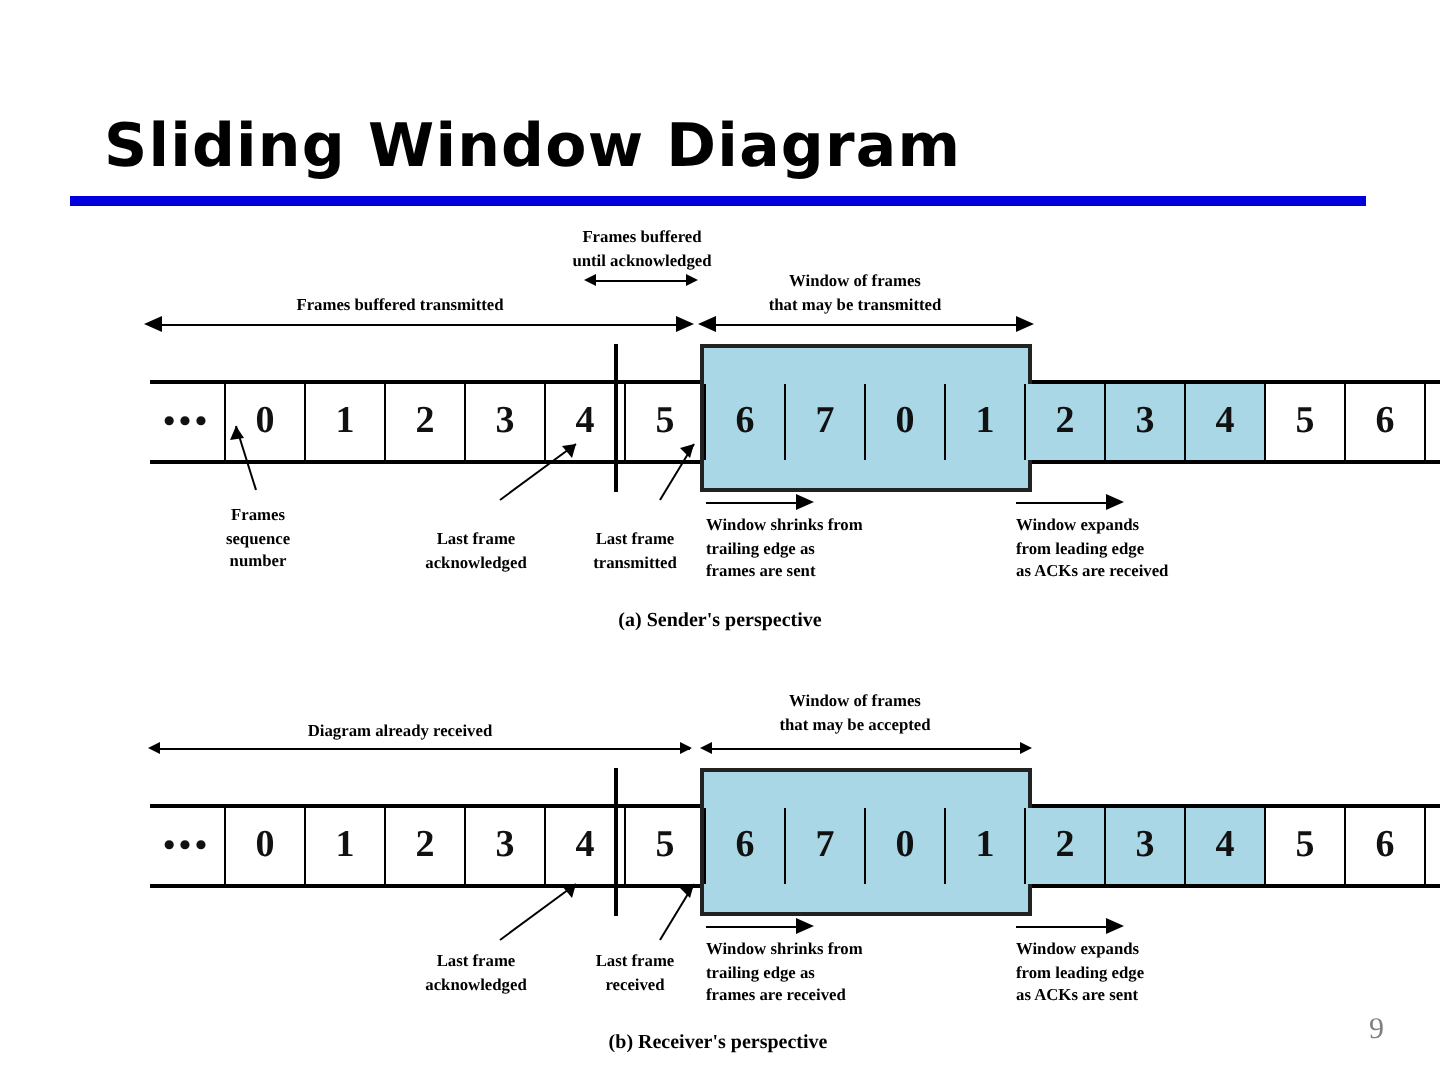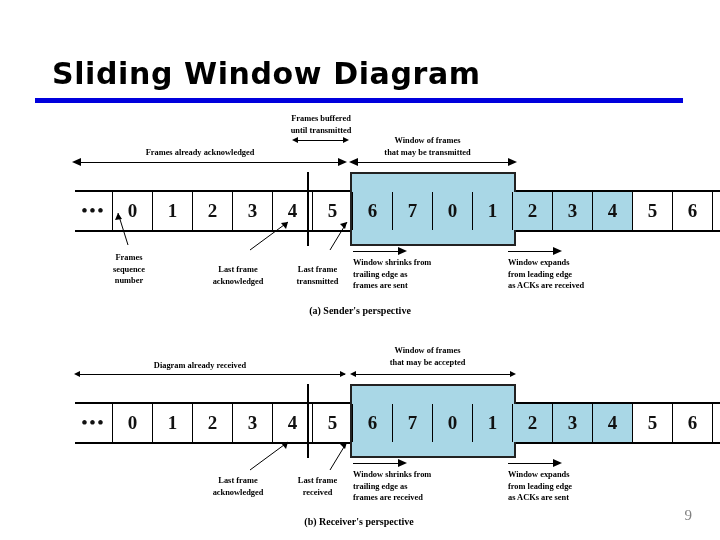--- a/index.html
+++ b/index.html
@@ -170,30 +170,30 @@
 <body>
 
 <div id="slide">
 
   <div class="title">Sliding Window Diagram</div>
   <div class="title-rule"></div>
 
   <div class="figure">
 
     <div class="lbl center" style="left:262px; top:113px; width:118px;">Frames buffered
-until transmitted</div>
+until acknowledged</div>
 
     <div class="hline" style="left:298px; top:140px; width:46px;"></div>
     <div class="arrowhead ah-left-sm" style="left:292px; top:136.6px;"></div>
     <div class="arrowhead ah-right-sm" style="left:343px; top:136.6px;"></div>
 
     <div class="lbl center" style="left:360px; top:135px; width:135px;">Window of frames
 that may be transmitted</div>
 
-    <div class="lbl center" style="left:105px; top:147px; width:190px;">Frames already acknowledged</div>
+    <div class="lbl center" style="left:105px; top:147px; width:190px;">Frames buffered transmitted</div>
 
     <div class="hline" style="left:80px; top:162px; width:265px;"></div>
     <div class="arrowhead ah-left" style="left:72px; top:157.8px;"></div>
     <div class="arrowhead ah-right" style="left:338px; top:157.8px;"></div>
 
     <div class="hline" style="left:356px; top:162px; width:158px;"></div>
     <div class="arrowhead ah-left" style="left:349px; top:157.8px;"></div>
     <div class="arrowhead ah-right" style="left:508px; top:157.8px;"></div>
 
     <div class="winbox" style="left:350px; top:172px; width:166px; height:74px;"></div>

